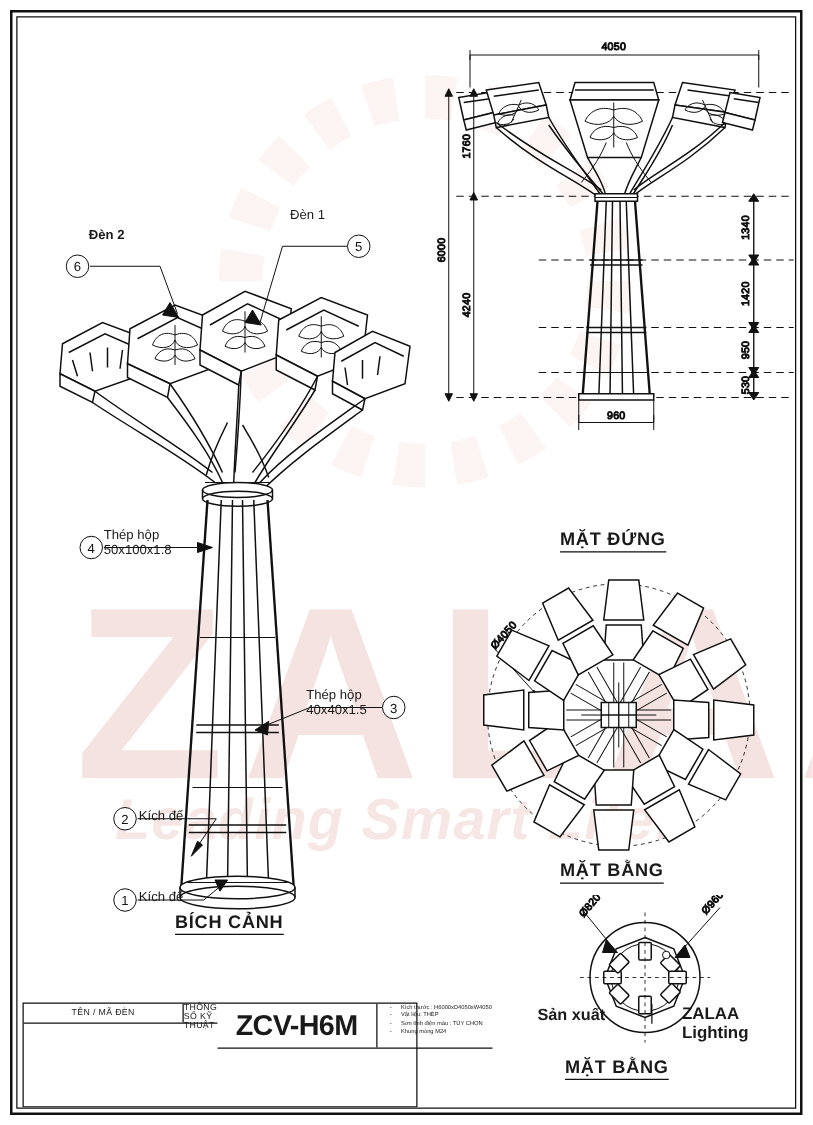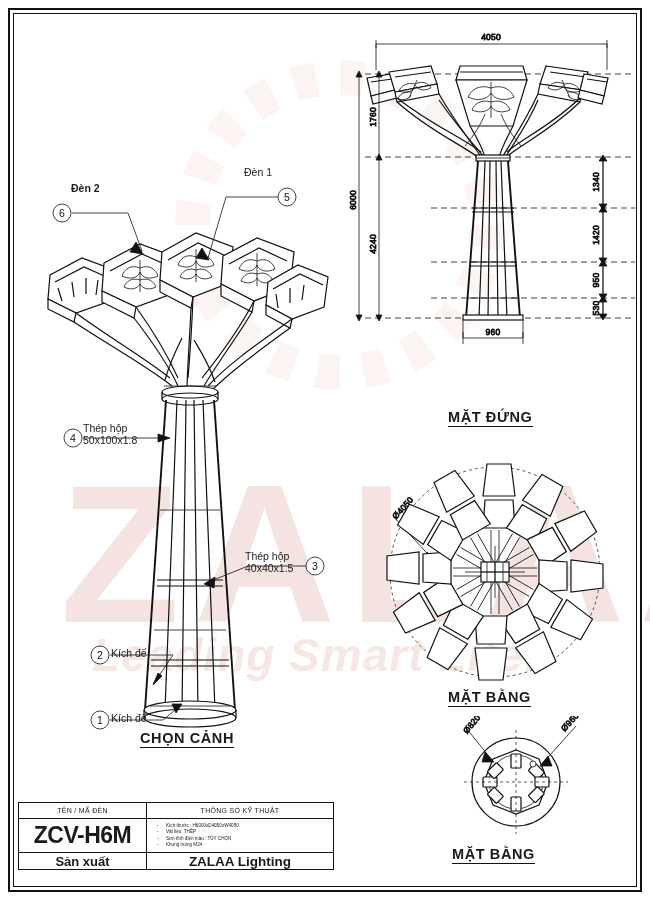--- a/index.html
+++ b/index.html
@@ -42,31 +42,31 @@
   .dim{font-size:8.5px;fill:#111;letter-spacing:.2px;}
   .viewtitle{position:absolute;font-size:14.5px;font-weight:700;
              letter-spacing:.6px;border-bottom:1.6px solid #111;padding-bottom:1px;}
 
   
   .callout{position:absolute;font-size:10.5px;line-height:11.5px;white-space:nowrap;}
   .callout .l1{display:block;}
   .callout .l2{display:block;}
 
   
-  #titleblock{position:absolute;left:18px;top:802px;width:316px;height:68px;
+  #titleblock{position:absolute;left:18px;top:802px;width:316px;height:84px;
               border:1.6px solid #111;box-sizing:border-box;display:flex;
-              flex-direction:column;background:#fff;}
+              background:#fff;}
   .tb-row{display:flex;border-bottom:1.3px solid #111;}
-  .tb-row:last-child{border-bottom:none;}
+  .tb-row:last-child{border-bottom:none;gap:24px;}
   .tb-r1{height:15px;}
   .tb-r2{height:35px;}
   .tb-r3{height:16px;}
   .tb-cL{width:128px;border-right:1.3px solid #111;display:flex;
          align-items:center;justify-content:center;box-sizing:border-box;}
-  .tb-cR{flex:1;display:flex;align-items:center;justify-content:center;
+  .tb-cR{flex:1;display:flex;align-items:flex-start;justify-content:center;
          box-sizing:border-box;}
   .tb-head{font-size:7px;letter-spacing:.3px;}
   .tb-code{font-size:23px;font-weight:700;letter-spacing:-.5px;}
   .tb-mfg{font-size:13px;font-weight:700;}
   .tb-brand{font-size:13.5px;font-weight:700;}
   .spec{width:100%;padding-left:10px;box-sizing:border-box;
         font-size:4.6px;line-height:6.4px;}
   .spec div{white-space:nowrap;}
   .spec .b{display:inline-block;width:9px;}
 </style>
@@ -233,39 +233,39 @@
       <g>
         <circle class="ln thin fillw" cx="90" cy="700" r="9"></circle>
         <text class="lbl" x="90" y="704" text-anchor="middle">1</text>
       </g>
     </g>
   </svg>
 
   <div class="callout" style="left:71px;top:183px;font-weight:bold;">
     <span class="l1">Đèn 2</span>
   </div>
-  <div class="callout" style="left:244px;top:167px;">
+  <div class="callout" style="left:232px;top:167px;">
     <span class="l1">Đèn 1</span>
   </div>
   <div class="callout" style="left:83px;top:423px;">
     <span class="l1">Thép hộp</span>
     <span class="l2">50x100x1.8</span>
   </div>
   <div class="callout" style="left:245px;top:551px;">
     <span class="l1">Thép hộp</span>
     <span class="l2">40x40x1.5</span>
   </div>
   <div class="callout" style="left:111px;top:648px;">
     <span class="l1">Kích đế</span>
   </div>
   <div class="callout" style="left:111px;top:713px;">
     <span class="l1">Kích đế</span>
   </div>
 
-  <div class="viewtitle" style="left:140px;top:730px;">CHỌN CẢNH</div>
+  <div class="viewtitle" style="left:140px;top:730px;">BÍCH CẢNH</div>
 
   <svg width="300" height="390" viewBox="0 0 300 390" style="position:absolute;left:345px;top:22px;">
 
     <g class="ln thin">
       <path d="M31 22 L262 22"></path>
       <path d="M31 18 L31 26 M262 18 L262 26"></path>
       <path d="M31 22 L31 48 M262 22 L262 48"></path>
       <text class="dim" x="146" y="18" text-anchor="middle">4050</text>
     </g>
 
@@ -391,21 +391,21 @@
     </g>
 
     <g class="ln thin">
       <path d="M118 316 L178 316"></path>
       <path d="M118 310 L118 322 M178 310 L178 322"></path>
       <path d="M118 298 L118 316 M178 298 L178 316"></path>
       <text class="dim" x="148" y="313" text-anchor="middle">960</text>
     </g>
   </svg>
 
-  <div class="viewtitle" style="left:448px;top:409px;">MẶT ĐỨNG</div>
+  <div class="viewtitle" style="left:448px;top:424px;">MẶT ĐỨNG</div>
 
   <svg width="260" height="240" viewBox="0 0 260 240" style="position:absolute;left:365px;top:450px;">
 
     <circle class="ln dash2" cx="130" cy="122" r="105"></circle>
 
     <g class="ln thin">
       <path d="M28 66 L70 112"></path>
       <path d="M62 102 L72 114 L59 112 Z" fill="#111"></path>
       <text class="dim" x="40" y="60" text-anchor="middle" transform="rotate(-48 40 60)">Ø4050</text>
     </g>

